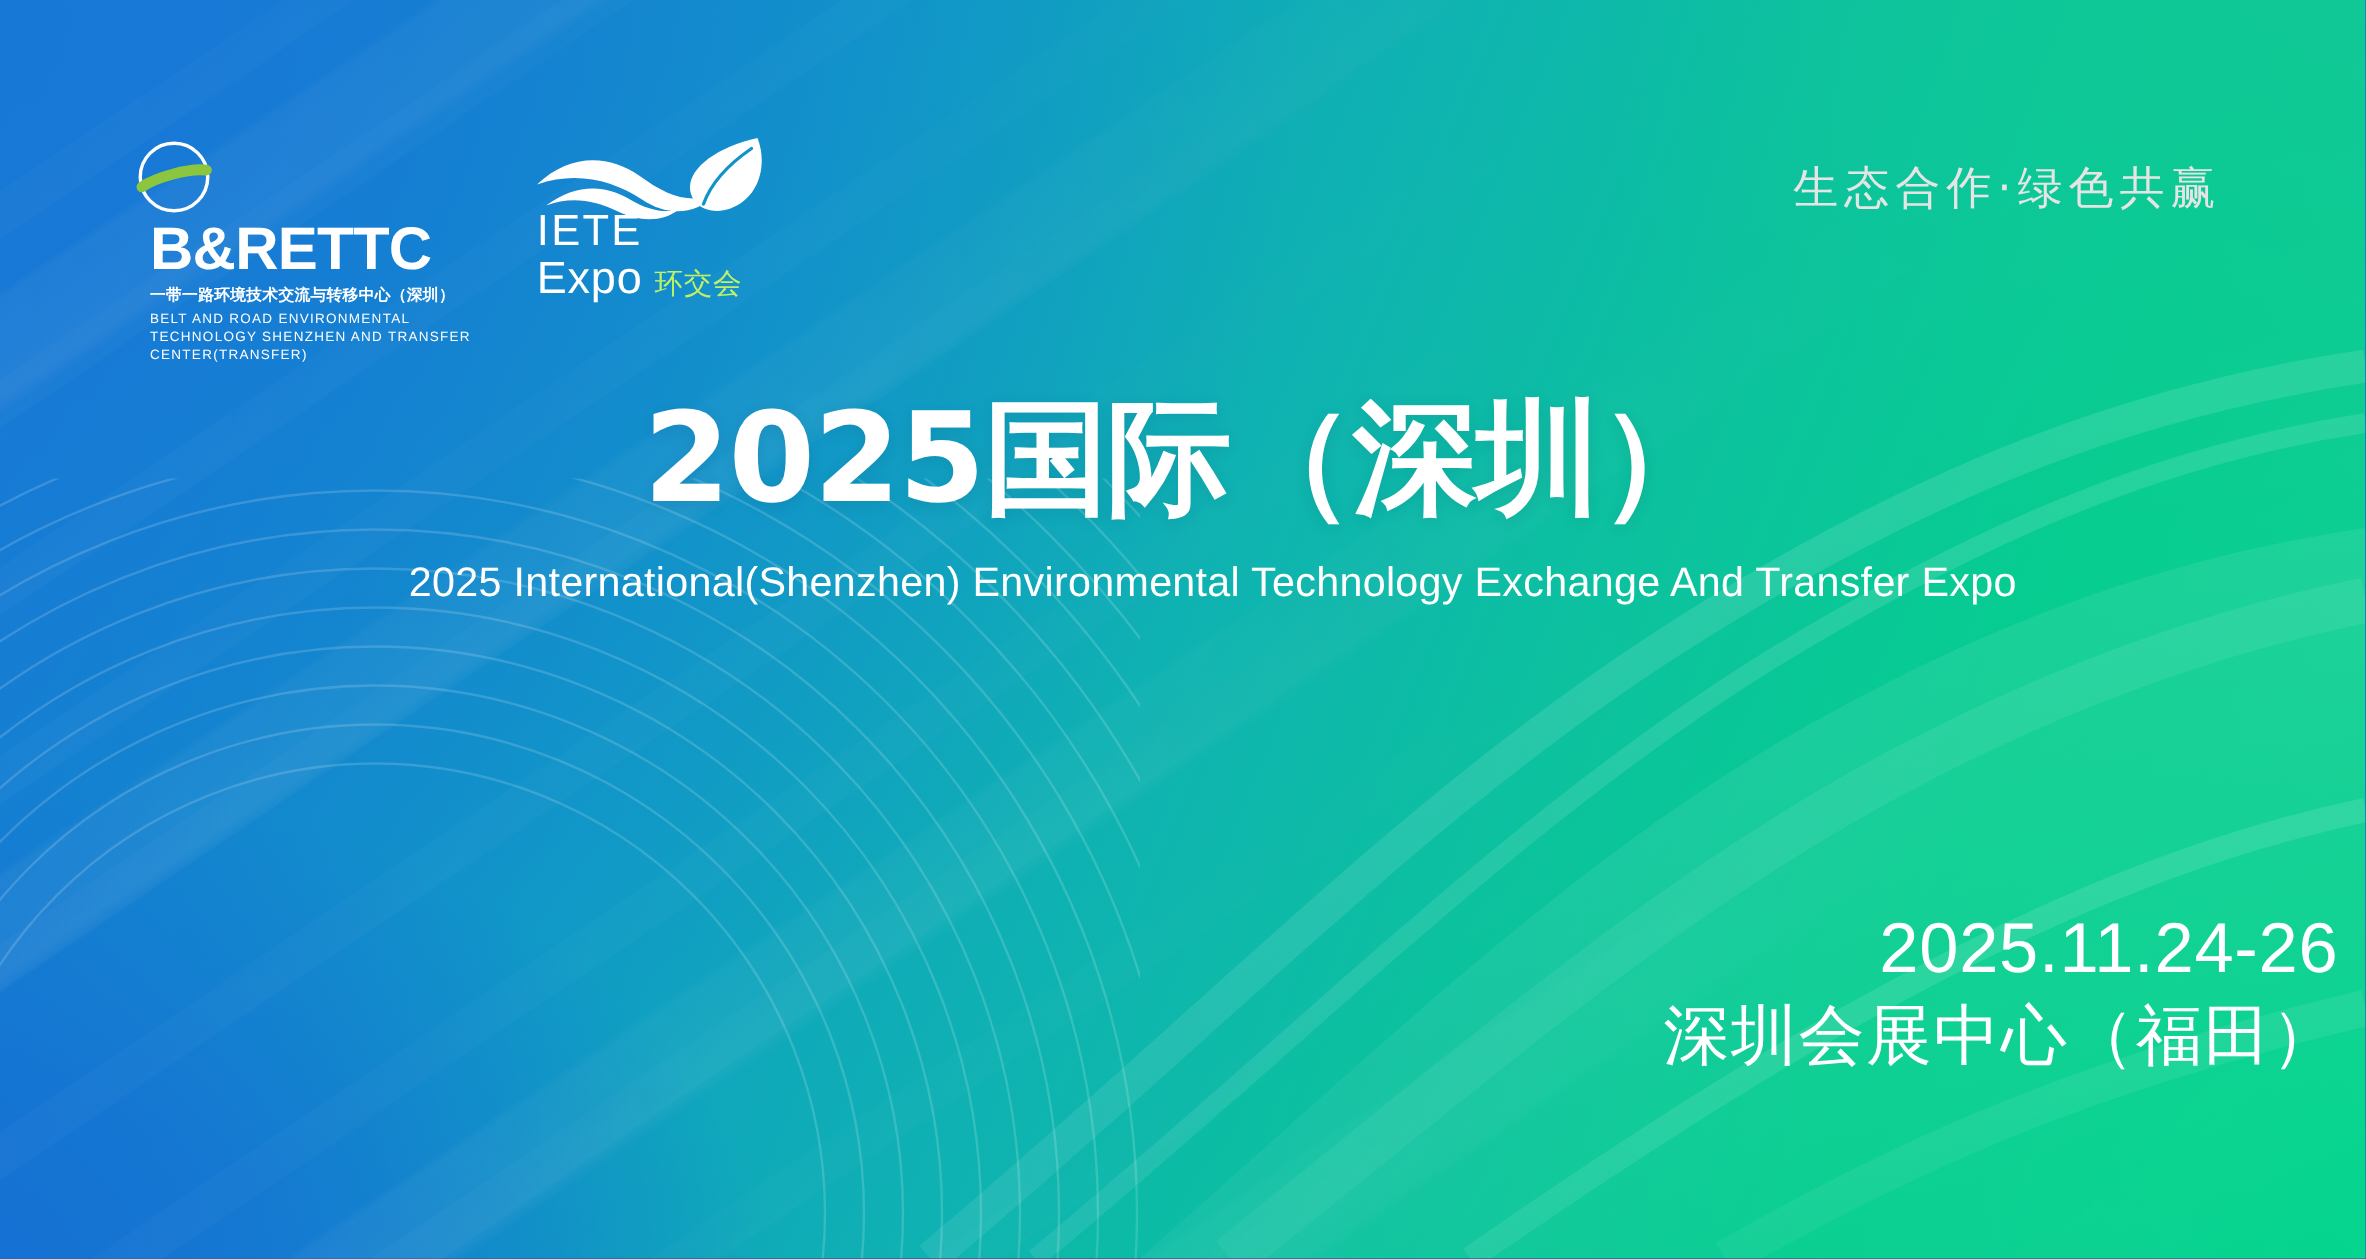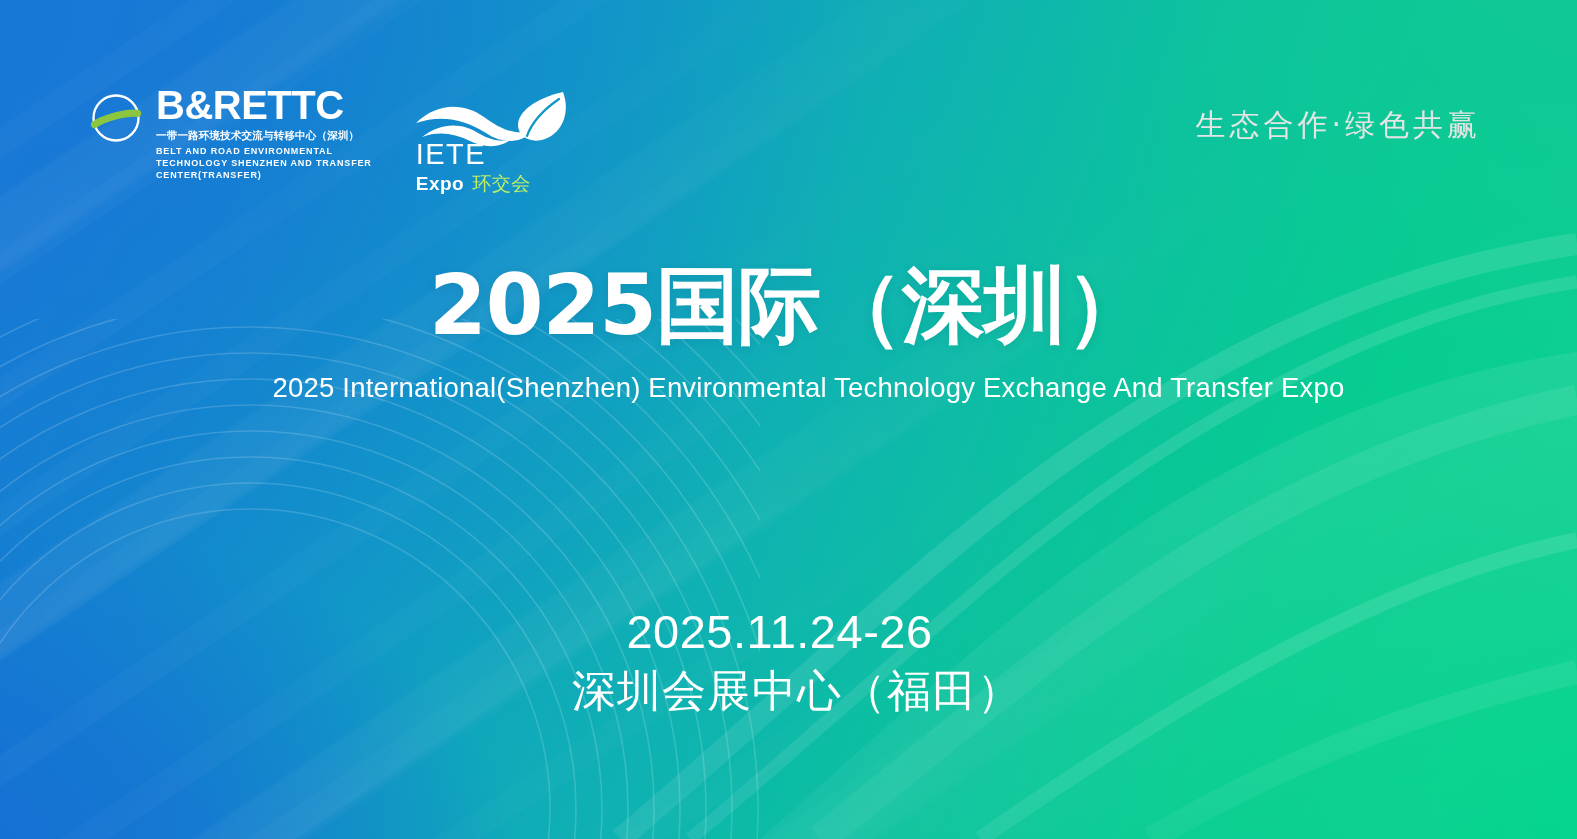--- a/index.html
+++ b/index.html
@@ -84,50 +84,50 @@
   
   .arcs{ position:absolute; left:0; bottom:0; width:760px; height:520px; overflow:hidden; }
   .arcs svg{ position:absolute; left:-340px; bottom:-470px; }
 
   
   .waves{ position:absolute; inset:0; }
 
   
   .logo-row{ position:absolute; left:88px; top:86px; display:flex; align-items:flex-start; }
 
-  .brettc{ display:flex; align-items:flex-start; }
+  .brettc{ display:flex; align-items:flex-start;flex-direction:column; }
   .globe{ width:56px; height:56px; flex:0 0 56px; margin-top:5px; position:relative; }
   .brettc-text{ margin-left:12px; }
   .brettc-word{
     font-size:40px; font-weight:700; color:#fff;
     letter-spacing:-0.5px; line-height:.98;
     font-family:"Liberation Sans","DejaVu Sans",sans-serif;
   }
   .brettc-cn{
     font-size:10.5px; color:#fff; font-weight:700;
     letter-spacing:.2px; margin-top:4px; white-space:nowrap;
     font-family:"DejaVu Sans","Liberation Sans",sans-serif;
   }
   .brettc-en{
-    font-size:9px; color:#fff; font-weight:700;
+    font-size:9px; color:#fff; font-weight:400;
     letter-spacing:.85px; line-height:1.32; margin-top:3px;
   }
 
   .divider-gap{ width:40px; }
 
   .iete{ position:relative; width:158px; height:104px; margin-top:4px; }
   .iete-mark{ position:absolute; left:0; top:0; width:158px; height:62px; }
   .iete-words{ position:absolute; left:4px; top:50px; }
   .iete-main{
     font-size:29px; font-weight:400; color:#fff;
     letter-spacing:1.5px; line-height:1;
   }
   .iete-sub{ display:flex; align-items:baseline; margin-top:2px; }
   .iete-expo{
-    font-size:19px; font-weight:700; color:#fff;
+    font-size:30px; font-weight:400; color:#fff;
     letter-spacing:.5px; line-height:1;
   }
   .iete-cn{
     font-size:19px; color:#bef264; font-weight:400;
     margin-left:8px; letter-spacing:.5px;
     font-family:"DejaVu Sans","Liberation Sans",sans-serif;
   }
 
   
   .tagline{
@@ -153,21 +153,21 @@
   .subtitle{
     margin-top:22px;
     font-size:27.5px; color:#fff; font-weight:400;
     letter-spacing:.2px; white-space:nowrap;
     font-family:"Liberation Sans","DejaVu Sans",sans-serif;
     padding-left:40px;
   }
 
   .dateblock{
     position:absolute; left:0; right:18px; top:606px;
-    text-align:center;
+    text-align:right;
   }
   .date{
     font-size:47px; color:#fff; font-weight:400;
     letter-spacing:.5px; line-height:1.12;
     font-family:"Liberation Sans","DejaVu Sans",sans-serif;
   }
   .venue{
     font-size:44px; color:#fff; font-weight:400;
     letter-spacing:1px; line-height:1.25; margin-top:4px;
     font-family:"DejaVu Sans","Liberation Sans",sans-serif;

